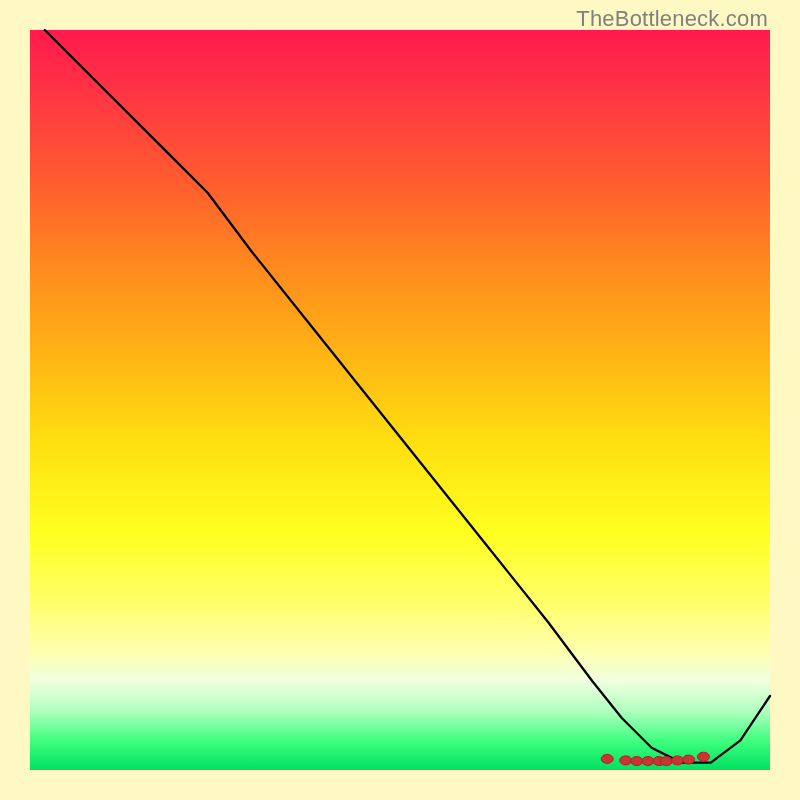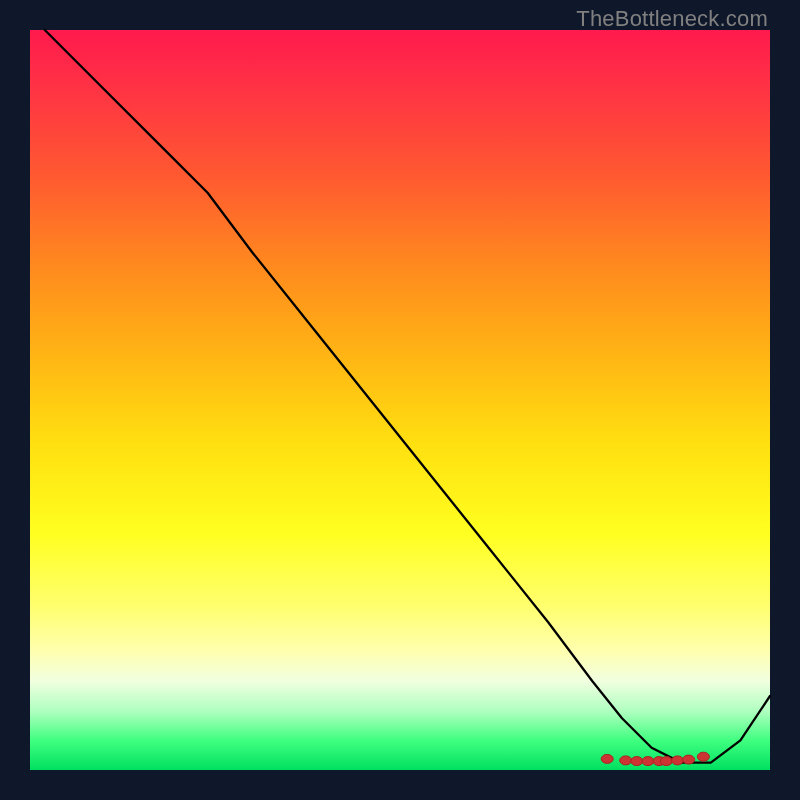--- a/index.html
+++ b/index.html
@@ -1,21 +1,21 @@
 <!DOCTYPE html>
 <html><head>
 <meta charset="utf-8">
 <style>
   * { margin: 0; padding: 0; box-sizing: border-box; }
   html, body { width: 800px; height: 800px; background: #000; overflow: hidden; }
   .stage {
     position: relative;
     width: 800px;
     height: 800px;
-    background: #0f172a;
+    background: #fef9c3;
   }
   .plot-area {
     position: absolute;
     left: 30px;
     top: 30px;
     width: 740px;
     height: 740px;
     background: linear-gradient(
       to bottom,
       #ff1a4d 0%,

